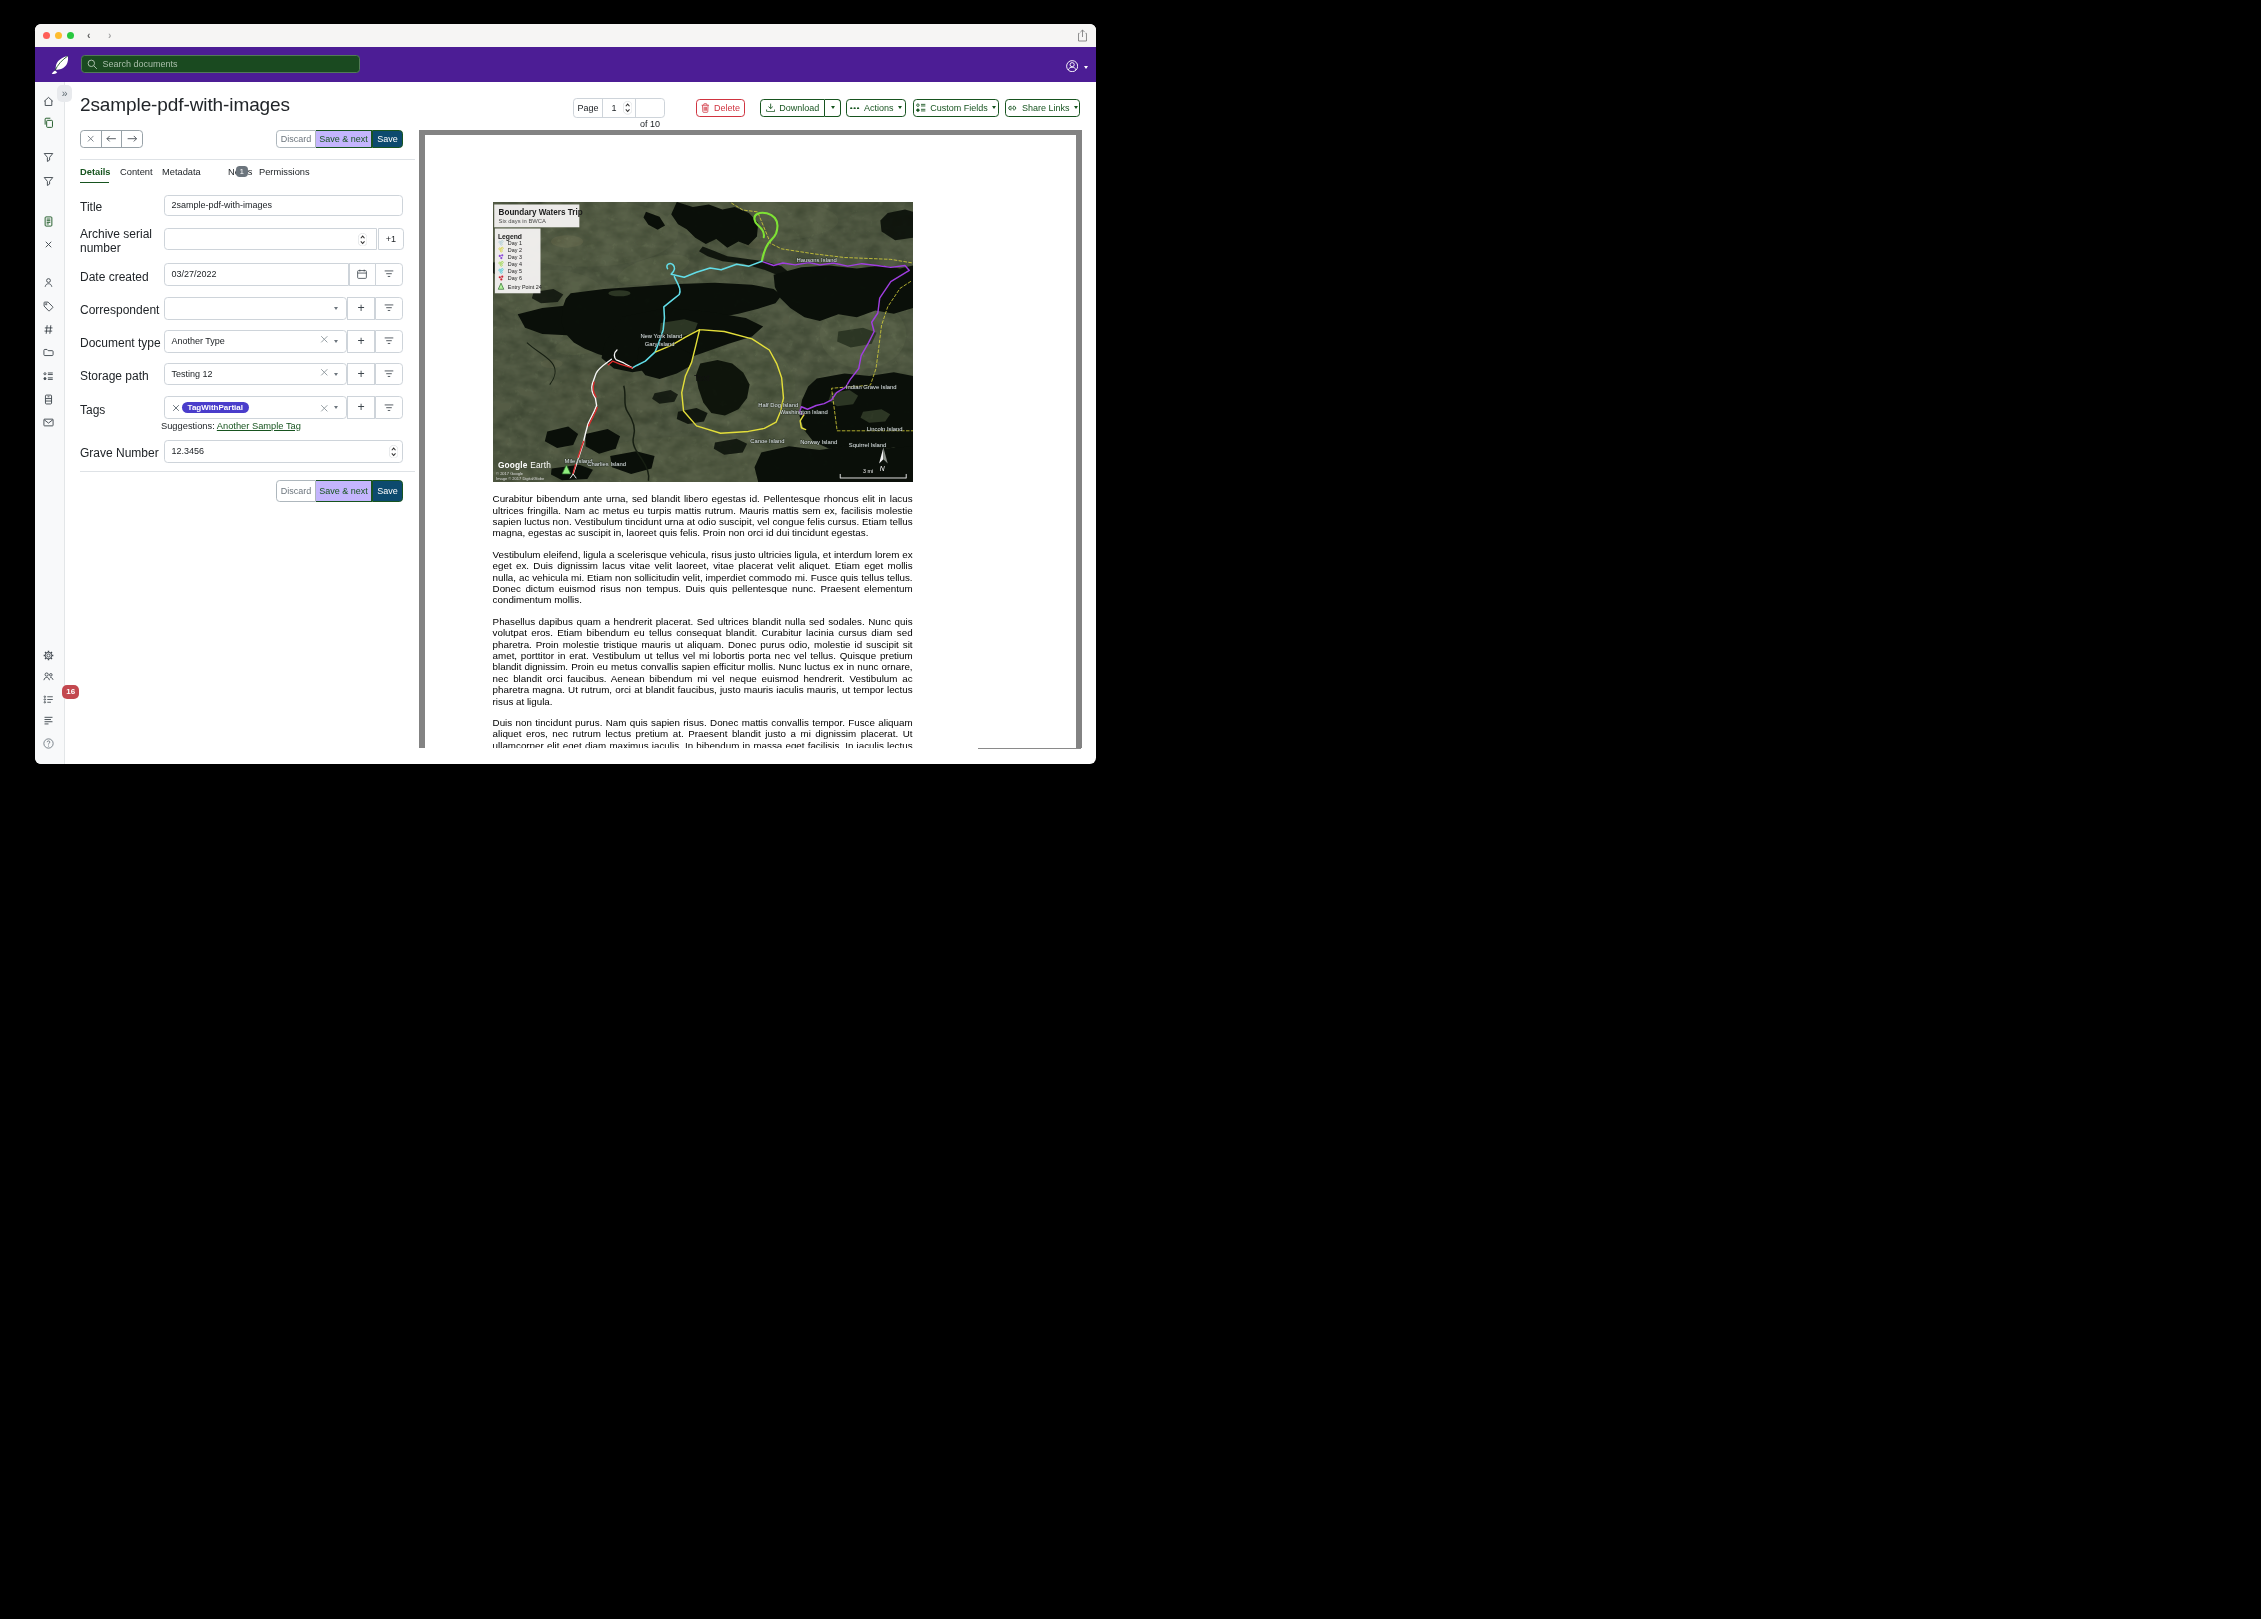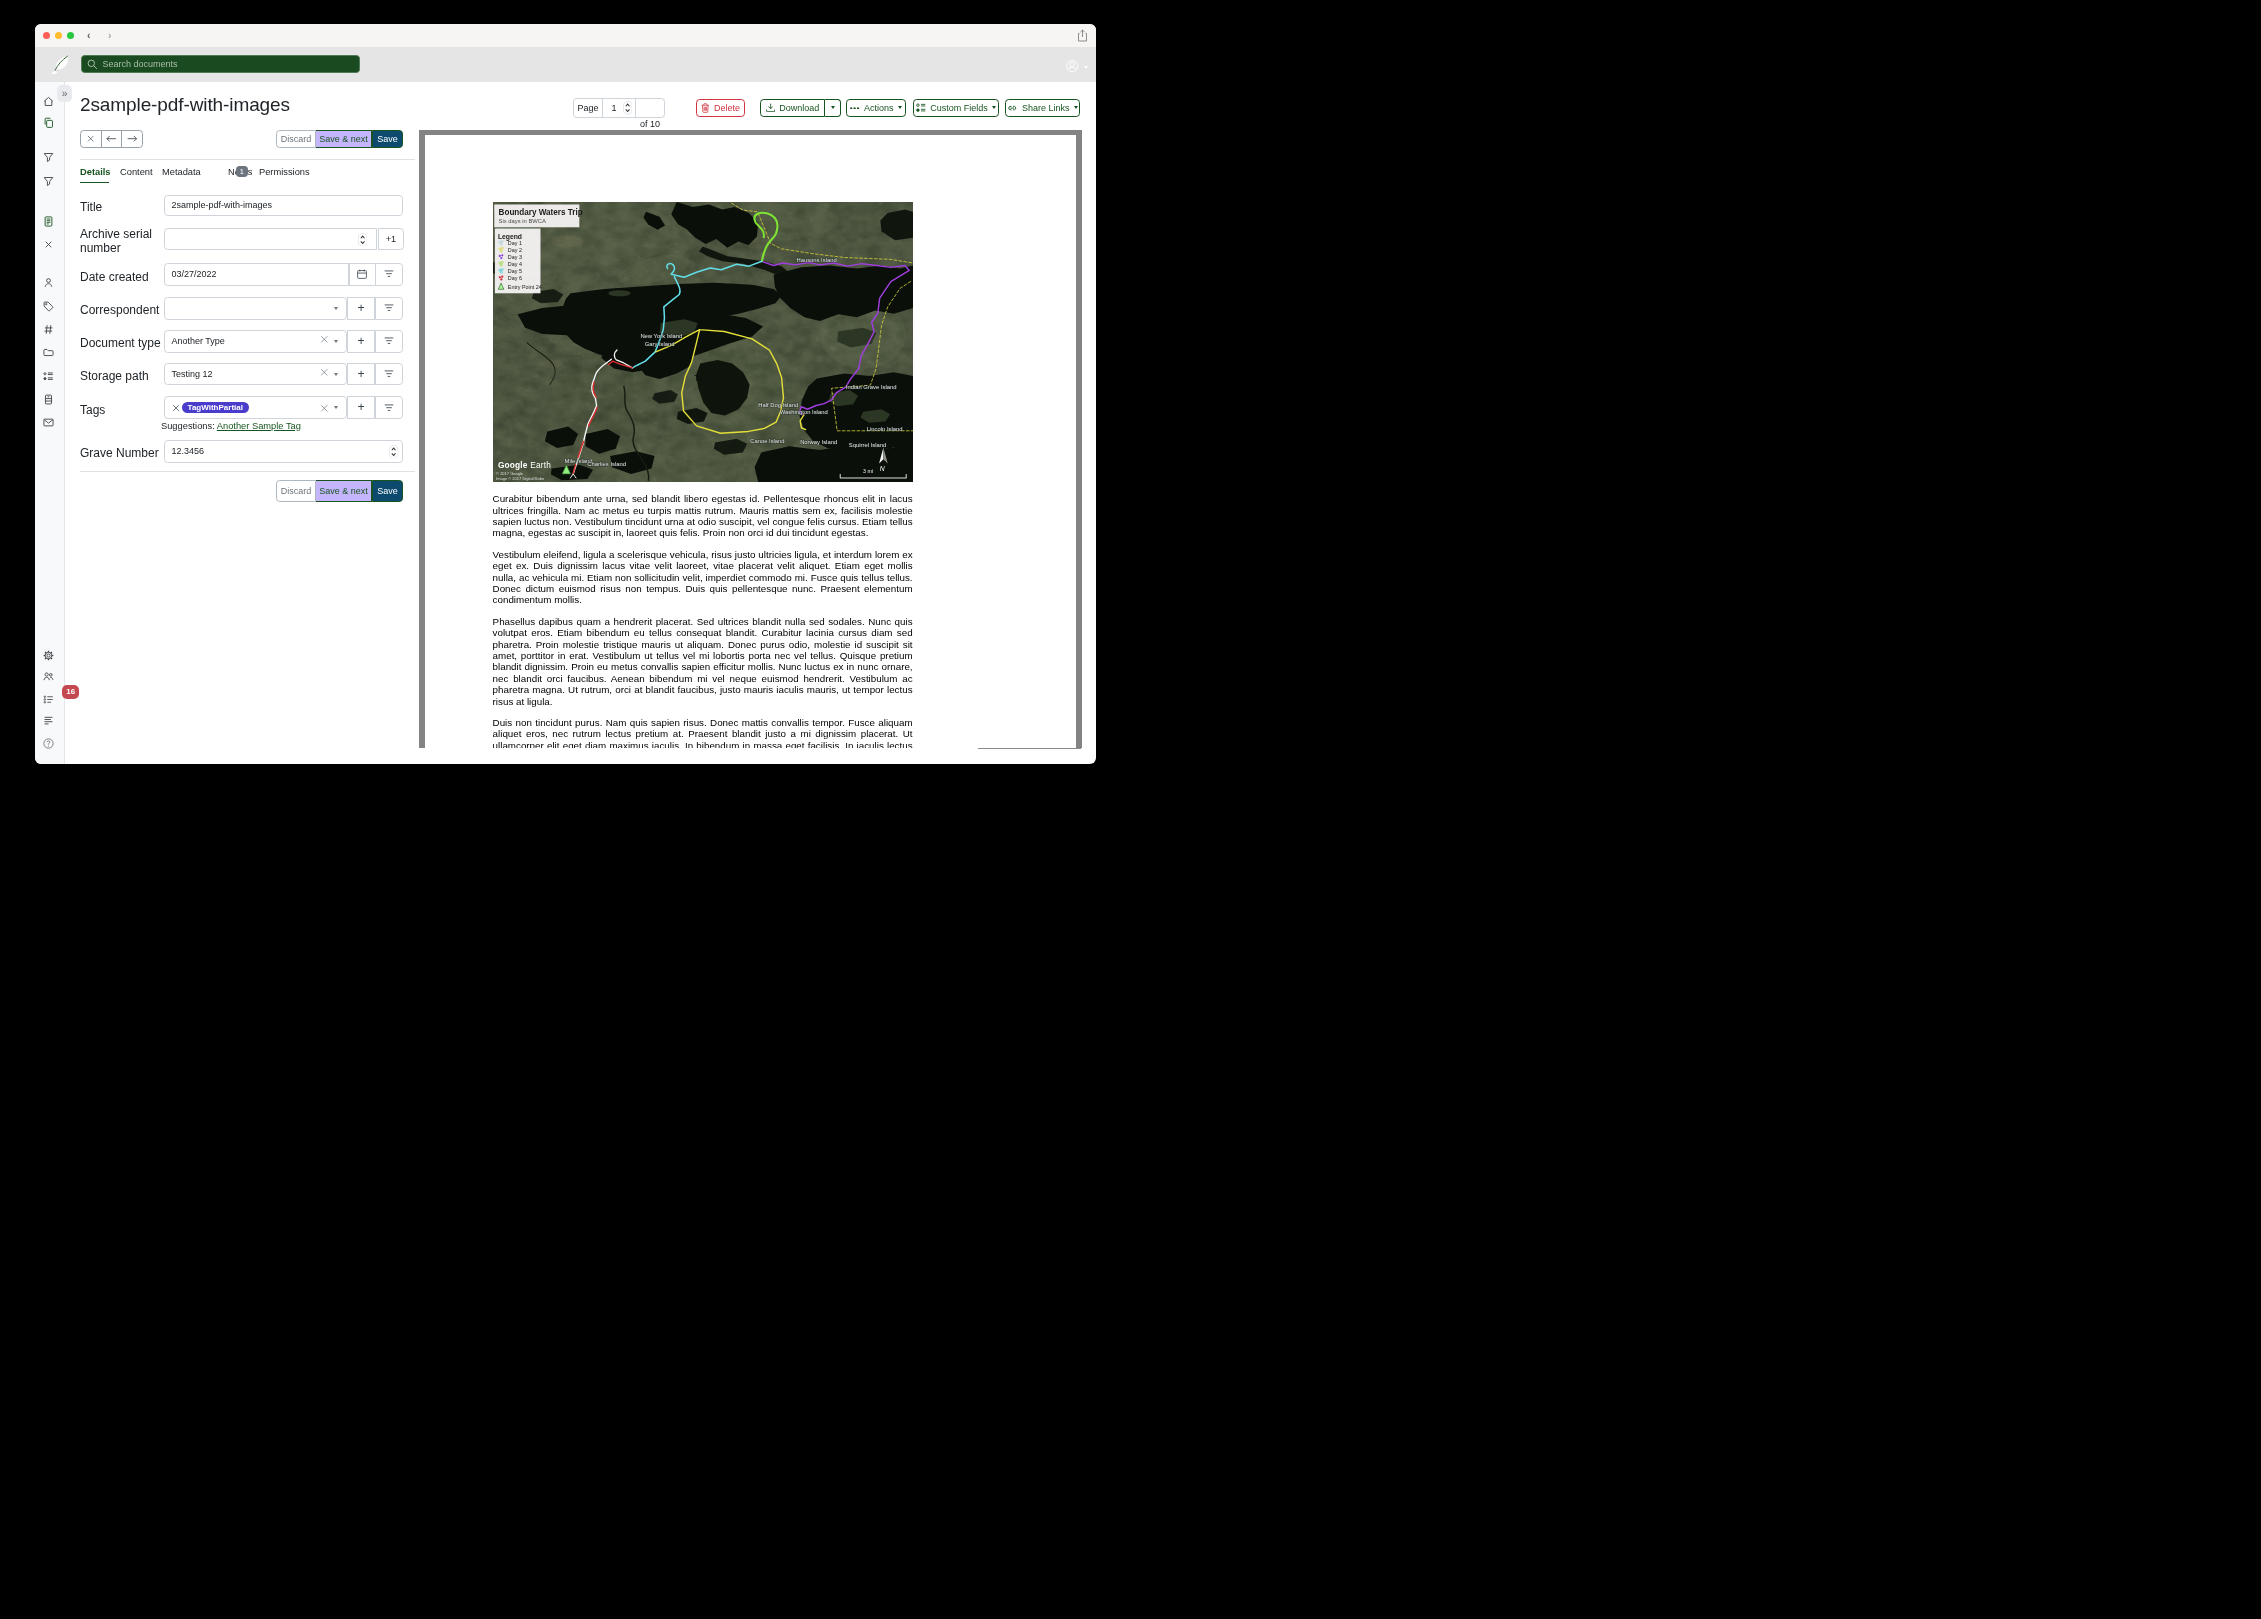--- a/index.html
+++ b/index.html
@@ -7,21 +7,21 @@
   .win { position:absolute; left:35px; top:23.5px; width:1061px; height:740px; border-radius:6.2px; background:#fff; overflow:hidden; }
   .abs { position:absolute; }
 
   
   .titlebar { position:absolute; left:0; top:0; width:100%; height:23.5px; background:#f6f5f4; }
   .tl { position:absolute; top:8px; width:7.4px; height:7.4px; border-radius:50%; }
   .navarrow { position:absolute; top:5px; font-size:10.5px; font-weight:600; }
   .wintitle { position:absolute; top:0; left:0; width:100%; height:23.5px; line-height:23.5px; text-align:center; font-size:8px; font-weight:600; color:#3e3e3e;margin-top:19px; }
 
   
-  .navbar { position:absolute; left:0; top:23.5px; width:100%; height:35px; background:#e5e5e5; }
+  .navbar { position:absolute; left:0; top:23.5px; width:100%; height:35px; background:#4c1d95; }
   .search { position:absolute; left:46px; top:7.7px; width:279px; height:18px; background:#1a4a20; border:0.6px solid #527a56; border-radius:3.7px; color:#aabfab; font-size:9px; line-height:17.3px; padding-left:20.4px; }
 
   
   .sidebar { position:absolute; left:0; top:58px; width:30px; height:682px; background:#f8f9fa; border-right:0.6px solid #e3e6e8; }
   .sbicon { position:absolute; left:8.3px; width:11px; height:11px; }
   .expander { position:absolute; left:22px; top:61px; width:15.4px; height:17px; background:#e8eaed; border-radius:5px; color:#5f6b73; font-size:10.5px; text-align:center; line-height:16px; }
   .badge16 { position:absolute; left:27px; top:661px; width:17.3px; height:14px; background:#c3484f; border-radius:5px; color:#fff; font-size:8px; font-weight:700; text-align:center; line-height:14px; }
 
   
   .docheading { position:absolute; left:45px; top:70px; font-size:19px; font-weight:500; color:#212529; letter-spacing:-0.1px; }

